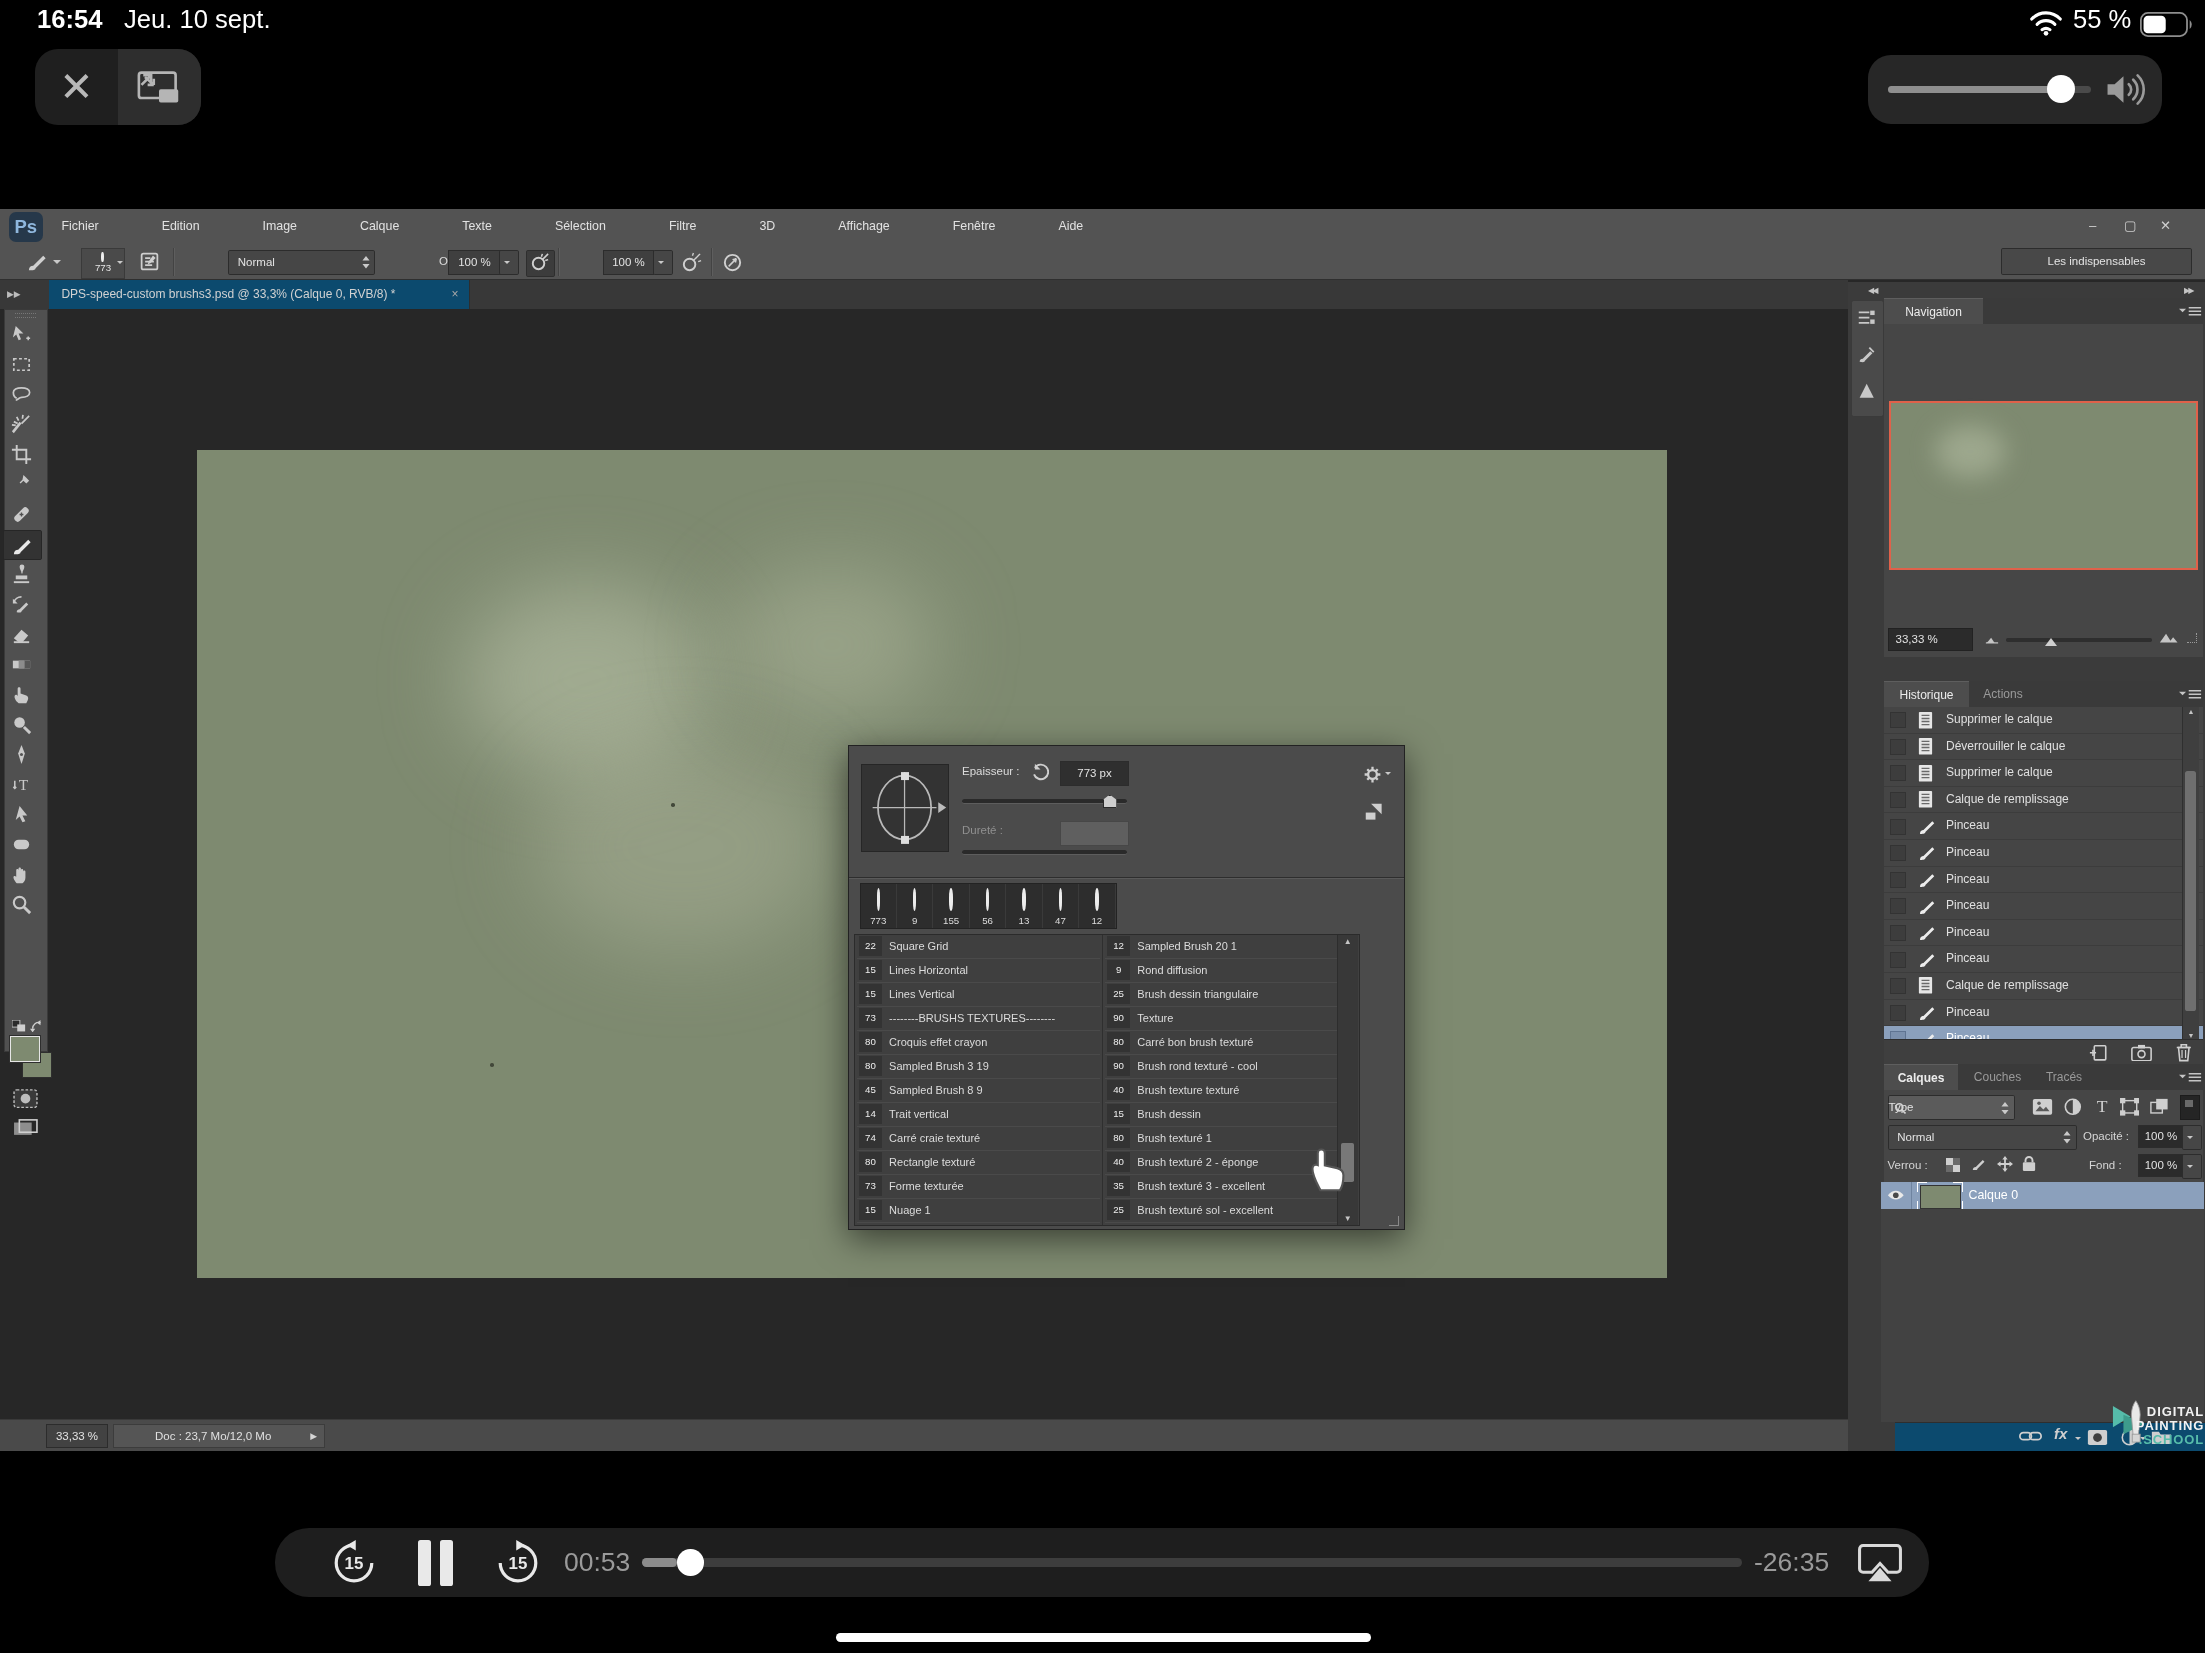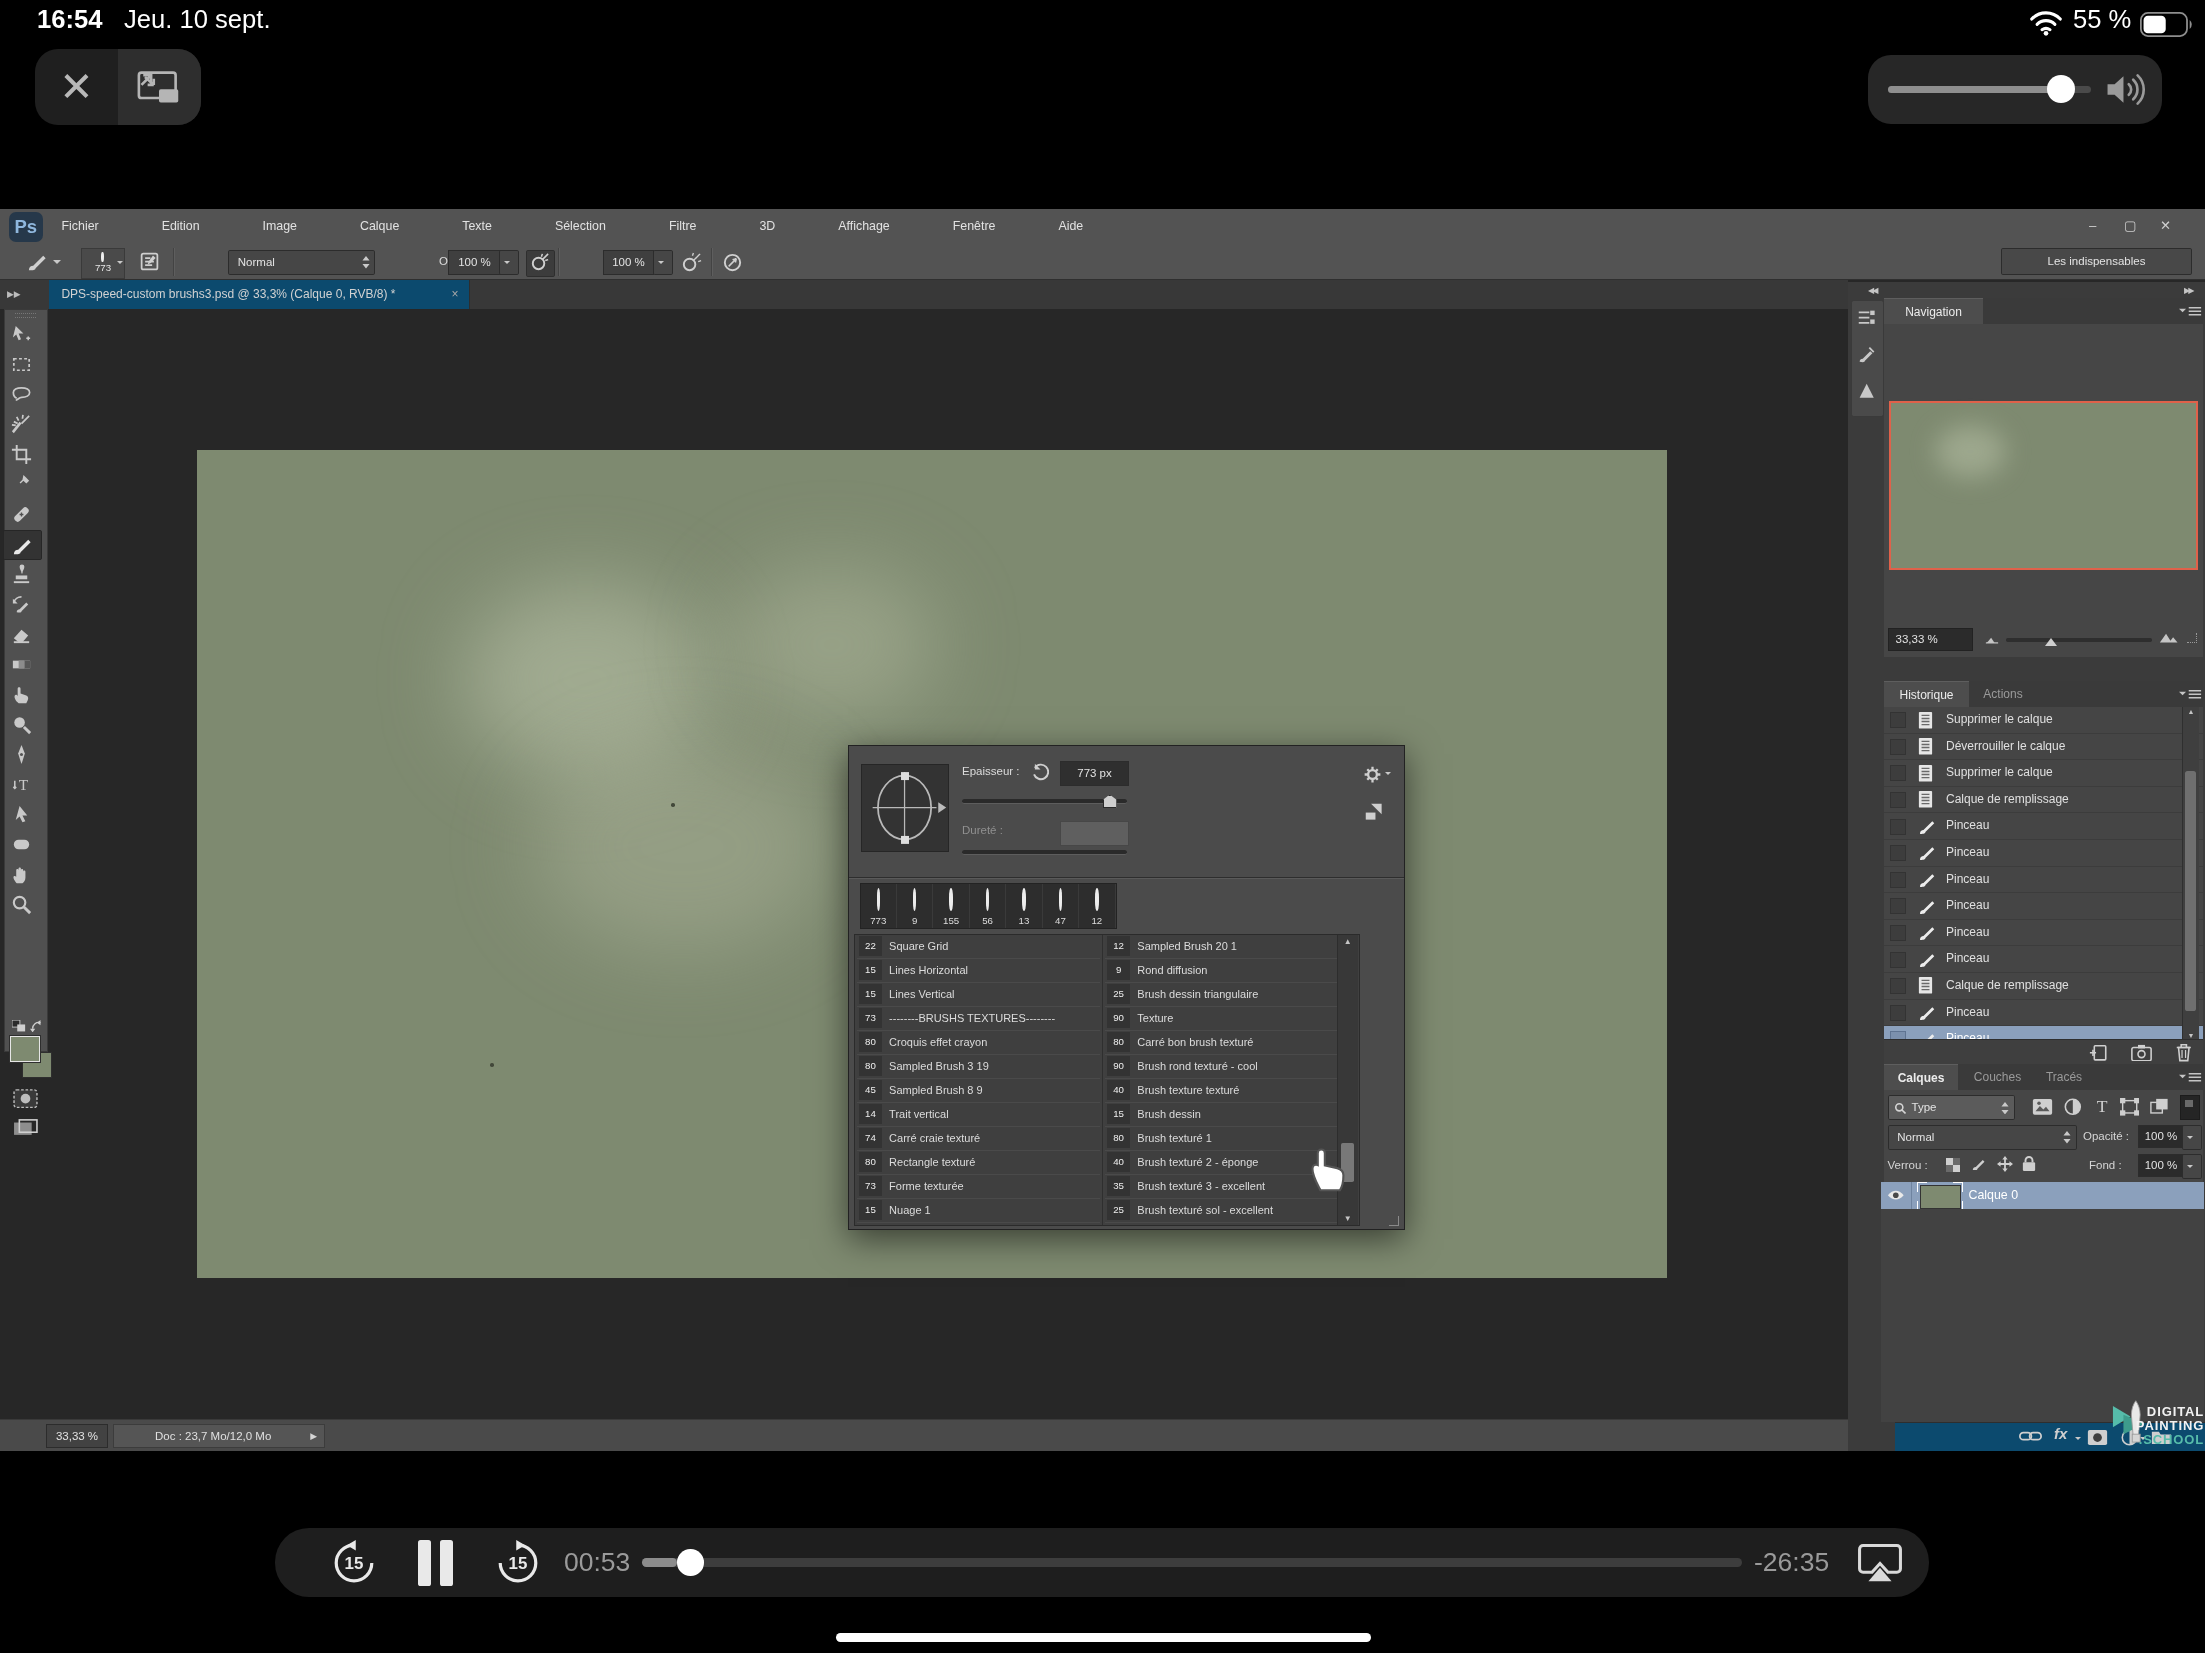--- a/index.html
+++ b/index.html
@@ -833,21 +833,21 @@
             </svg>
         </div>
       </div>
       <div class="pbody" style="left:36px;top:808px;width:319px;height:332px;">
 
         <div class="dd" style="left:3.5px;top:5.3px;width:125px;height:23px;line-height:23px;background:#5b5b5b;">
           <svg style="position:absolute;left:5.3px;top:5.3px;" width="12.4" height="12.4" viewBox="0 0 14 14">
               <circle cx="6" cy="6" r="4" fill="none" stroke="#d5d5d5" stroke-width="1.8"></circle>
               <path d="M9 9l4 4" stroke="#d5d5d5" stroke-width="1.8"></path>
             </svg>
-          <span style="padding-left:23px;">Type</span>
+          <span style="">Type</span>
           <svg class="spin" width="8" height="12.4" viewBox="0 0 9 14">
               <path d="M4.5 0l4 5h-8zM4.5 14l-4-5h8z" fill="#c9c9c9"></path>
             </svg>
         </div>
         <div class="abs" style="left:148px;top:8px;">
           <svg width="21" height="17.6" viewBox="0 0 24 20">
               <rect x="1" y="1" width="22" height="18" rx="2" fill="#cfcfcf"></rect>
               <path d="M4 15l5-6 4 4 3-3 4 5z" fill="#5a5a5a"></path>
               <circle cx="8" cy="6" r="2" fill="#5a5a5a"></circle>
             </svg>

